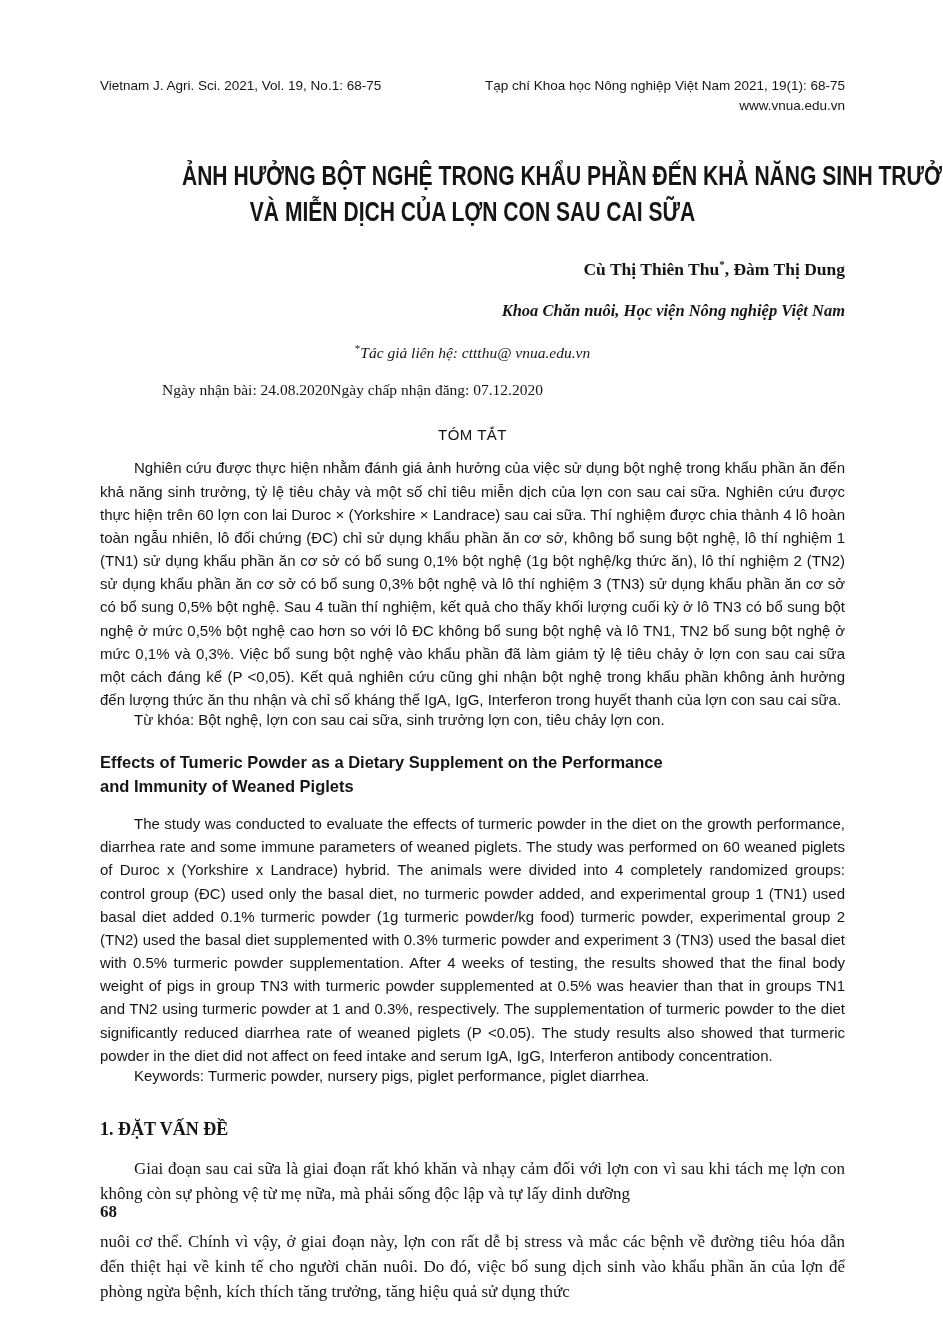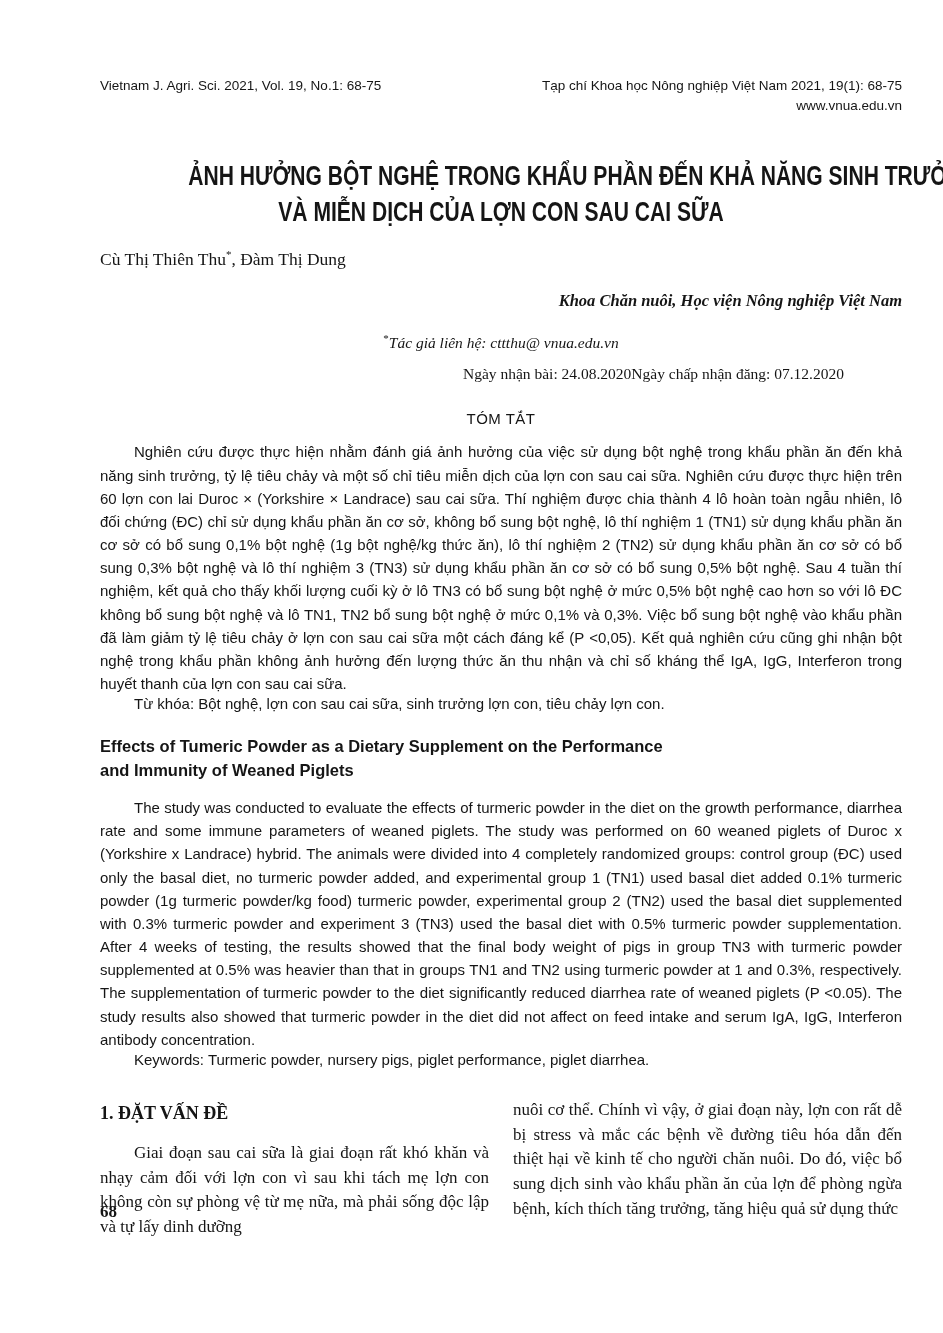--- a/index.html
+++ b/index.html
@@ -1,55 +1,55 @@
 <!DOCTYPE html>
 <html><head>
 <meta charset="utf-8">
 <style>
   html, body { margin: 0; padding: 0; background: #ffffff; }
   .page {
     width: 943px; height: 1333px;
     background: #ffffff; color: #151515;
     position: relative; box-sizing: border-box;
-    padding: 76px 41px 0 100px;
+    padding: 76px 98px 0 100px;
     font-family: "Liberation Sans", sans-serif;
     overflow: hidden;
   }
   
   .journal-header {
     display: flex; justify-content: space-between; align-items: flex-start;
     font-size: 13.5px; line-height: 1.45;
   }
   .journal-header .right { text-align: right; }
   
   .article-title {
     margin-top: 44px; text-align: center;
     font-weight: bold; font-size: 27px; line-height: 1.32;
     font-family: "Liberation Sans", sans-serif;
   }
   .title-line { transform: scaleX(0.78); transform-origin: 50% 50%; white-space: nowrap; }
   
   .authors {
-    margin-top: 18px; text-align: left;
-    font-family: "Liberation Serif", serif; font-weight: normal; font-size: 17.5px;
+    margin-top: 28px; text-align: right;
+    font-family: "Liberation Serif", serif; font-weight: bold; font-size: 17.5px;
   }
   .authors sup { font-size: 11px; }
   .affiliation {
     margin-top: 21px; text-align: right;
     font-family: "Liberation Serif", serif; font-weight: bold; font-style: italic;
     font-size: 16.5px;
   }
   .contact {
     margin-top: 21px; text-align: center;
     font-family: "Liberation Serif", serif; font-style: italic; font-size: 15.5px;
   }
   .contact sup { font-size: 11px; font-style: normal; }
   
   .dates {
-    margin-top: 13px; display: flex; justify-content: flex-end;
+    margin-top: 19px; display: flex; justify-content: flex-start;
     padding-left: 62px; padding-right: 58px;
     font-family: "Liberation Serif", serif; font-size: 15.5px;
   }
   
   .abs-heading {
     margin-top: 27px; text-align: center;
     font-size: 15px; letter-spacing: 0.5px;
   }
   
   .abs-body {
@@ -60,21 +60,21 @@
     font-size: 15px; text-indent: 34px;
   }
   
   .en-title {
     margin-top: 23px; 
     font-weight: bold; font-size: 16.5px; line-height: 1.45;
   }
   
   .columns {
     margin-top: 30px; display: flex; gap: 24px;
-    font-family: "Liberation Serif", serif; font-size: 17px; line-height: 1.45;
+    font-family: "Liberation Serif", serif; font-size: 17px; line-height: 1.45; flex-direction: column;
   }
   .col { flex: 1 1 0; }
   .section-heading {
     font-weight: bold; font-size: 18px; margin: 2px 0 15px 0;
   }
   .col p {
     margin: 0; text-align: justify;
   }
   .col.left p { text-indent: 34px; }
   

